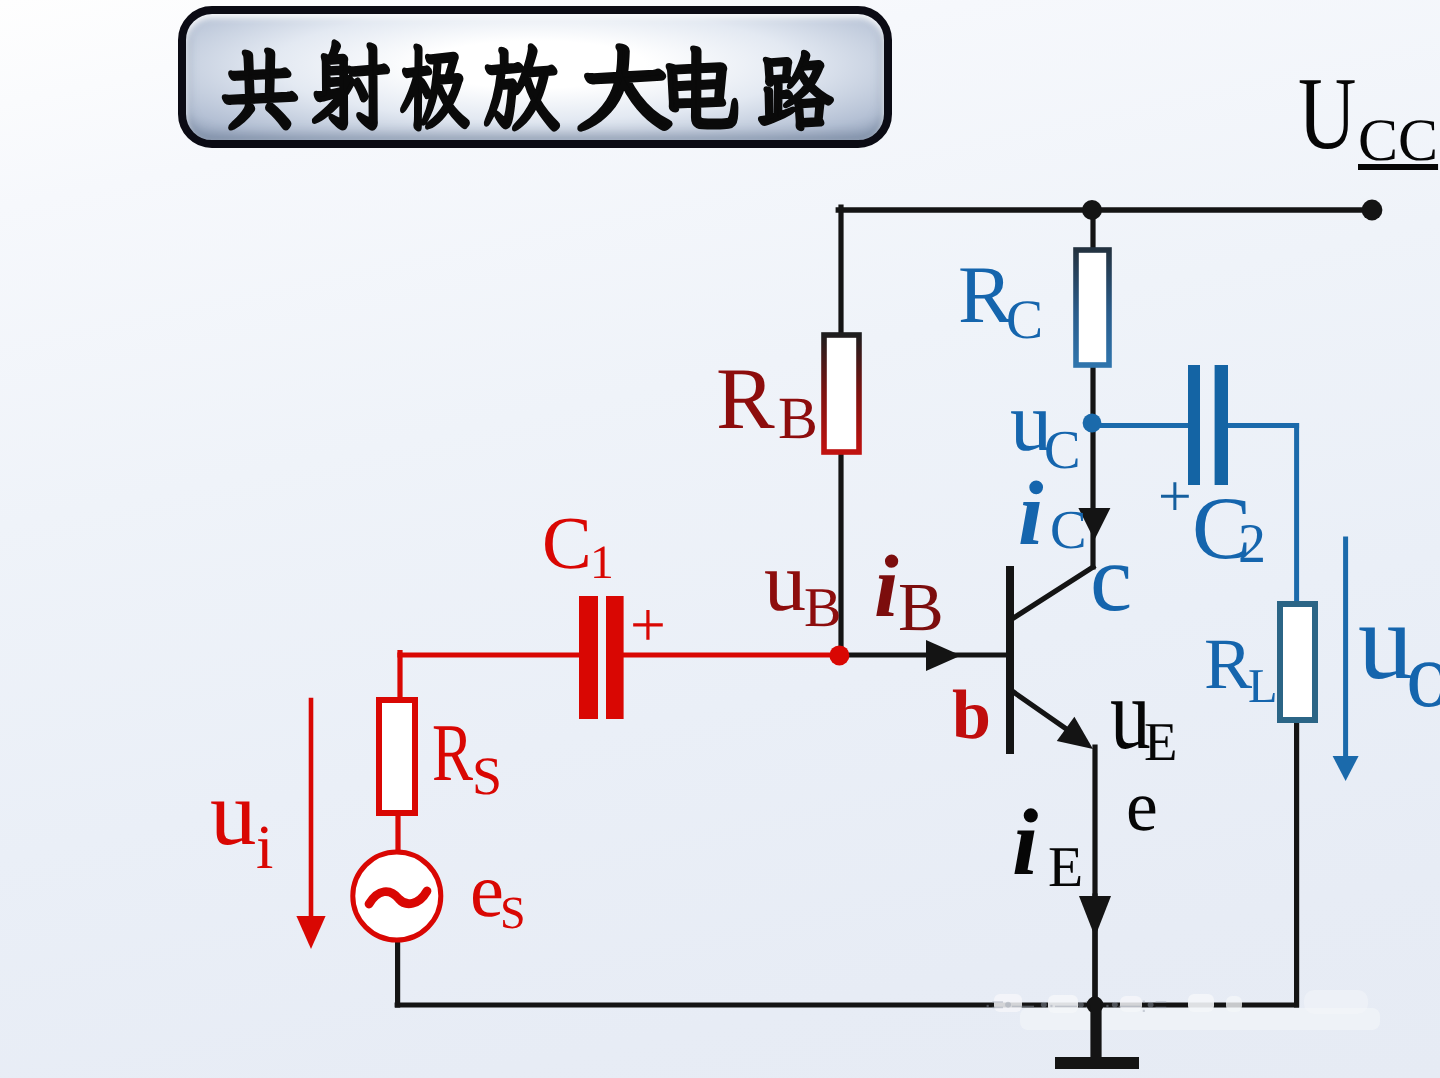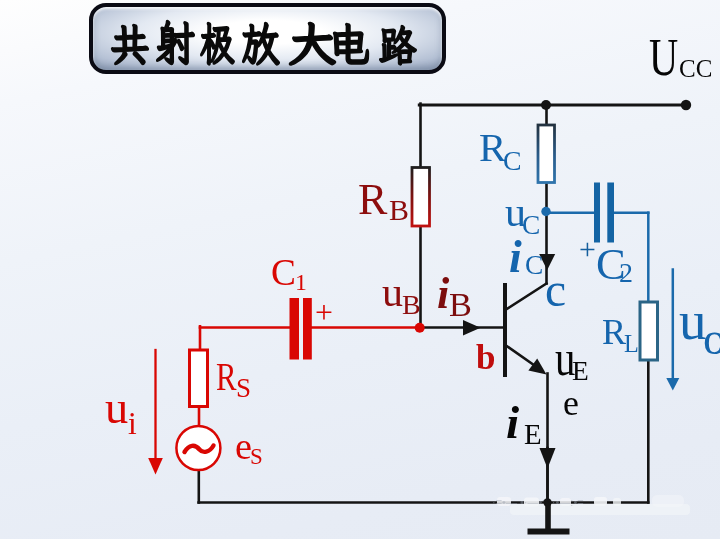--- a/index.html
+++ b/index.html
@@ -132,21 +132,21 @@
         <path d="M530 437 872 456Q883 457 891.0 461.5Q899 466 899 475Q899 485 887.5 497.0Q876 509 862.5 518.0Q849 527 841 527Q836 527 832 525Q822 521 813.0 519.0Q804 517 793 516L502 499Q510 555 514.5 614.0Q519 673 521 736V739Q521 755 509.0 765.0Q497 775 481.0 780.5Q465 786 452.5 788.0Q440 790 438 790Q428 790 428 783Q428 778 432 771Q439 760 443.0 748.0Q447 736 447 721Q447 663 443.0 605.5Q439 548 430 495L172 480H159Q148 480 136.5 481.0Q125 482 114 484Q113 484 112.0 484.5Q111 485 110 485Q103 485 103 479Q103 475 104 473Q115 444 127.0 431.0Q139 418 163 418Q170 418 178.0 418.5Q186 419 194 419L418 431Q408 389 387.5 332.5Q367 276 327.0 212.5Q287 149 221.0 84.0Q155 19 55 -41Q33 -54 33 -65Q33 -73 45 -73Q49 -73 76.0 -63.0Q103 -53 145.0 -30.5Q187 -8 236.0 28.0Q285 64 333.5 116.5Q382 169 421.5 239.5Q461 310 483 400Q532 299 587.5 222.0Q643 145 697.5 90.0Q752 35 798.0 0.5Q844 -34 873.0 -50.5Q902 -67 906 -67Q914 -67 928.5 -57.0Q943 -47 954.5 -35.5Q966 -24 966 -19Q966 -12 948 -3Q858 41 780.0 108.5Q702 176 639.0 260.5Q576 345 530 437Z" fill="#0a0a0a" stroke="#0a0a0a" stroke-width="56"></path>
       </g>
 <g transform="translate(328.24,60.93) scale(0.04234,-0.04514)">
         <path d="M437 432 225 421 218 552 438 563ZM436 237 236 230 228 368 437 378ZM724 446 502 435 503 566 735 576ZM708 248 501 240 502 381 719 391ZM155 544 173 242Q174 233 174 225V194Q174 186 173 176V168Q173 155 186.5 143.0Q200 131 220.5 131.0Q241 131 241 147V149L239 175L436 183L435 51Q435 -20 482 -42Q503 -52 543.5 -54.5Q584 -57 697.5 -57.0Q811 -57 850.5 -50.0Q890 -43 908.5 -22.0Q927 -1 933.0 41.5Q939 84 939.0 162.0Q939 240 924 240Q913 240 907 194Q889 59 867 33Q856 18 833 15Q787 9 689.5 9.0Q592 9 558.5 12.0Q525 15 512.5 27.5Q500 40 500 70L501 185L769 196Q796 198 796 210Q796 226 768 250L801 564Q802 570 805.0 576.0Q808 582 808.0 592.5Q808 603 794.0 617.5Q780 632 755 632H746L503 620L504 783Q504 808 457 815Q440 818 432.5 818.0Q425 818 425 812Q425 809 427 805Q439 786 439 761L438 617L218 606Q166 624 151.0 624.0Q136 624 136.0 617.0Q136 610 144.5 594.0Q153 578 155 544Z" fill="#0a0a0a" stroke="#0a0a0a" stroke-width="56"></path>
       </g>
 <g transform="translate(378.88,60.38) scale(0.03734,-0.04162)">
         <path d="M798 190 783 13 593 5 581 178ZM608 628 778 641Q762 598 738.0 553.0Q714 508 685 470Q660 496 634.0 529.5Q608 563 586 592ZM366 685 353 530 186 519 175 673ZM245 472 242 72 183 56 179 359Q179 372 163.0 377.5Q147 383 131.5 385.0Q116 387 115 387Q104 387 104 380Q104 375 108 367Q119 347 119 326L127 43Q88 34 71.0 32.0Q54 30 43 30Q30 30 30 23Q30 20 33 14Q35 11 42.5 -0.5Q50 -12 62.0 -23.0Q74 -34 88 -34Q100 -34 133.0 -24.0Q166 -14 211.0 2.5Q256 19 303.0 38.5Q350 58 391.0 77.5Q432 97 457.5 112.5Q483 128 483 136Q483 142 472 142Q468 142 462.5 140.5Q457 139 449 137Q414 125 376.5 112.5Q339 100 301 89L303 286L421 292Q431 293 438.0 296.0Q445 299 445 306Q445 314 435.0 324.5Q425 335 412.0 343.5Q399 352 391 352Q387 352 381 350Q359 343 338 341L304 339L305 476L403 482Q415 483 423.0 485.0Q431 487 431 494Q431 499 426.0 508.5Q421 518 409 533L428 675Q429 683 432.0 689.0Q435 695 435 702Q435 716 421.0 727.0Q407 738 392 738H383L176 723Q120 742 105 742Q95 742 95 736Q95 731 102 719Q108 709 111.5 696.0Q115 683 116 669L127 540Q128 535 128.0 529.0Q128 523 128 518Q128 508 127.5 499.0Q127 490 126 481Q126 479 125.5 477.0Q125 475 125 473Q125 460 134.5 451.5Q144 443 156.0 439.0Q168 435 174 435Q191 435 191 459V469ZM598 -52 837 -41Q848 -40 856.5 -38.5Q865 -37 865 -29Q865 -23 860.0 -12.5Q855 -2 842 14L863 191Q864 196 866.5 200.0Q869 204 869 210Q869 221 854.5 234.0Q840 247 825 247H816L582 233Q560 241 544.5 245.0Q529 249 519 250Q565 279 609.0 312.5Q653 346 691 386Q732 348 773.5 315.5Q815 283 850.5 259.0Q886 235 910.5 222.0Q935 209 941 209Q949 209 961.5 217.0Q974 225 984.0 235.0Q994 245 994 251Q994 260 976 267Q907 298 847.0 338.5Q787 379 728 430Q763 474 796.5 530.5Q830 587 852 638Q854 643 859.5 650.0Q865 657 865 665Q865 679 848.5 690.0Q832 701 819 701H809L636 686Q647 706 656.5 727.5Q666 749 674 771Q677 777 677 783Q677 791 665.5 801.0Q654 811 640.0 818.5Q626 826 616.0 826.0Q606 826 606 814V811Q606 808 606.5 805.0Q607 802 607 799Q607 780 591.5 738.0Q576 696 550.0 643.0Q524 590 492.5 536.0Q461 482 428 437Q417 422 417 413Q417 407 422 407Q432 407 450.5 424.0Q469 441 490.5 465.0Q512 489 529.5 512.5Q547 536 556 548Q579 520 602.5 486.0Q626 452 650 427Q595 363 526.0 309.0Q457 255 389 209Q366 193 366 184Q366 179 374 179Q384 179 420.5 196.0Q457 213 501 239L506 229Q513 217 517.0 199.5Q521 182 522 173L535 11Q535 6 535.5 0.0Q536 -6 536 -13Q536 -22 535.5 -31.5Q535 -41 534 -52V-58Q534 -71 540.5 -79.0Q547 -87 560 -93Q572 -99 581 -99Q599 -99 599 -75V-72Z" fill="#0a0a0a" stroke="#0a0a0a" stroke-width="56"></path>
       </g>
 </svg>
 <div class="lbl" style="left:649px;top:32px;font-size:51.8px;color:#060606;transform:scaleX(.78);transform-origin:0 0;">U</div>
-<div class="lbl" style="left:679px;top:56px;font-size:25px;color:#060606;">CC</div>
+<div class="lbl" style="left:679px;top:56px;font-size:30px;color:#060606;text-decoration:underline;">CC</div>
 <div class="lbl" style="left:358px;top:178px;font-size:44.0px;color:#8d0d0d;">R</div>
 <div class="lbl" style="left:389px;top:195px;font-size:29.9px;color:#8d0d0d;">B</div>
 <div class="lbl" style="left:479px;top:128px;font-size:40.9px;color:#1565ad;">R</div>
 <div class="lbl" style="left:503px;top:147px;font-size:27.8px;color:#1565ad;">C</div>
 <div class="lbl" style="left:271px;top:254px;font-size:37.3px;color:#d90703;">C</div>
 <div class="lbl" style="left:295px;top:271px;font-size:23.8px;color:#d90703;">1</div>
 <div class="lbl" style="left:315px;top:297px;font-size:31.8px;color:#d90703;">+</div>
 <div class="lbl" style="left:382px;top:271px;font-size:42.1px;color:#8d0d0d;">u</div>
 <div class="lbl" style="left:402px;top:291px;font-size:28.1px;color:#8d0d0d;">B</div>
 <div class="lbl it" style="left:437px;top:272px;font-size:44.3px;color:#7c0d0d;font-weight:bold;">i</div>

